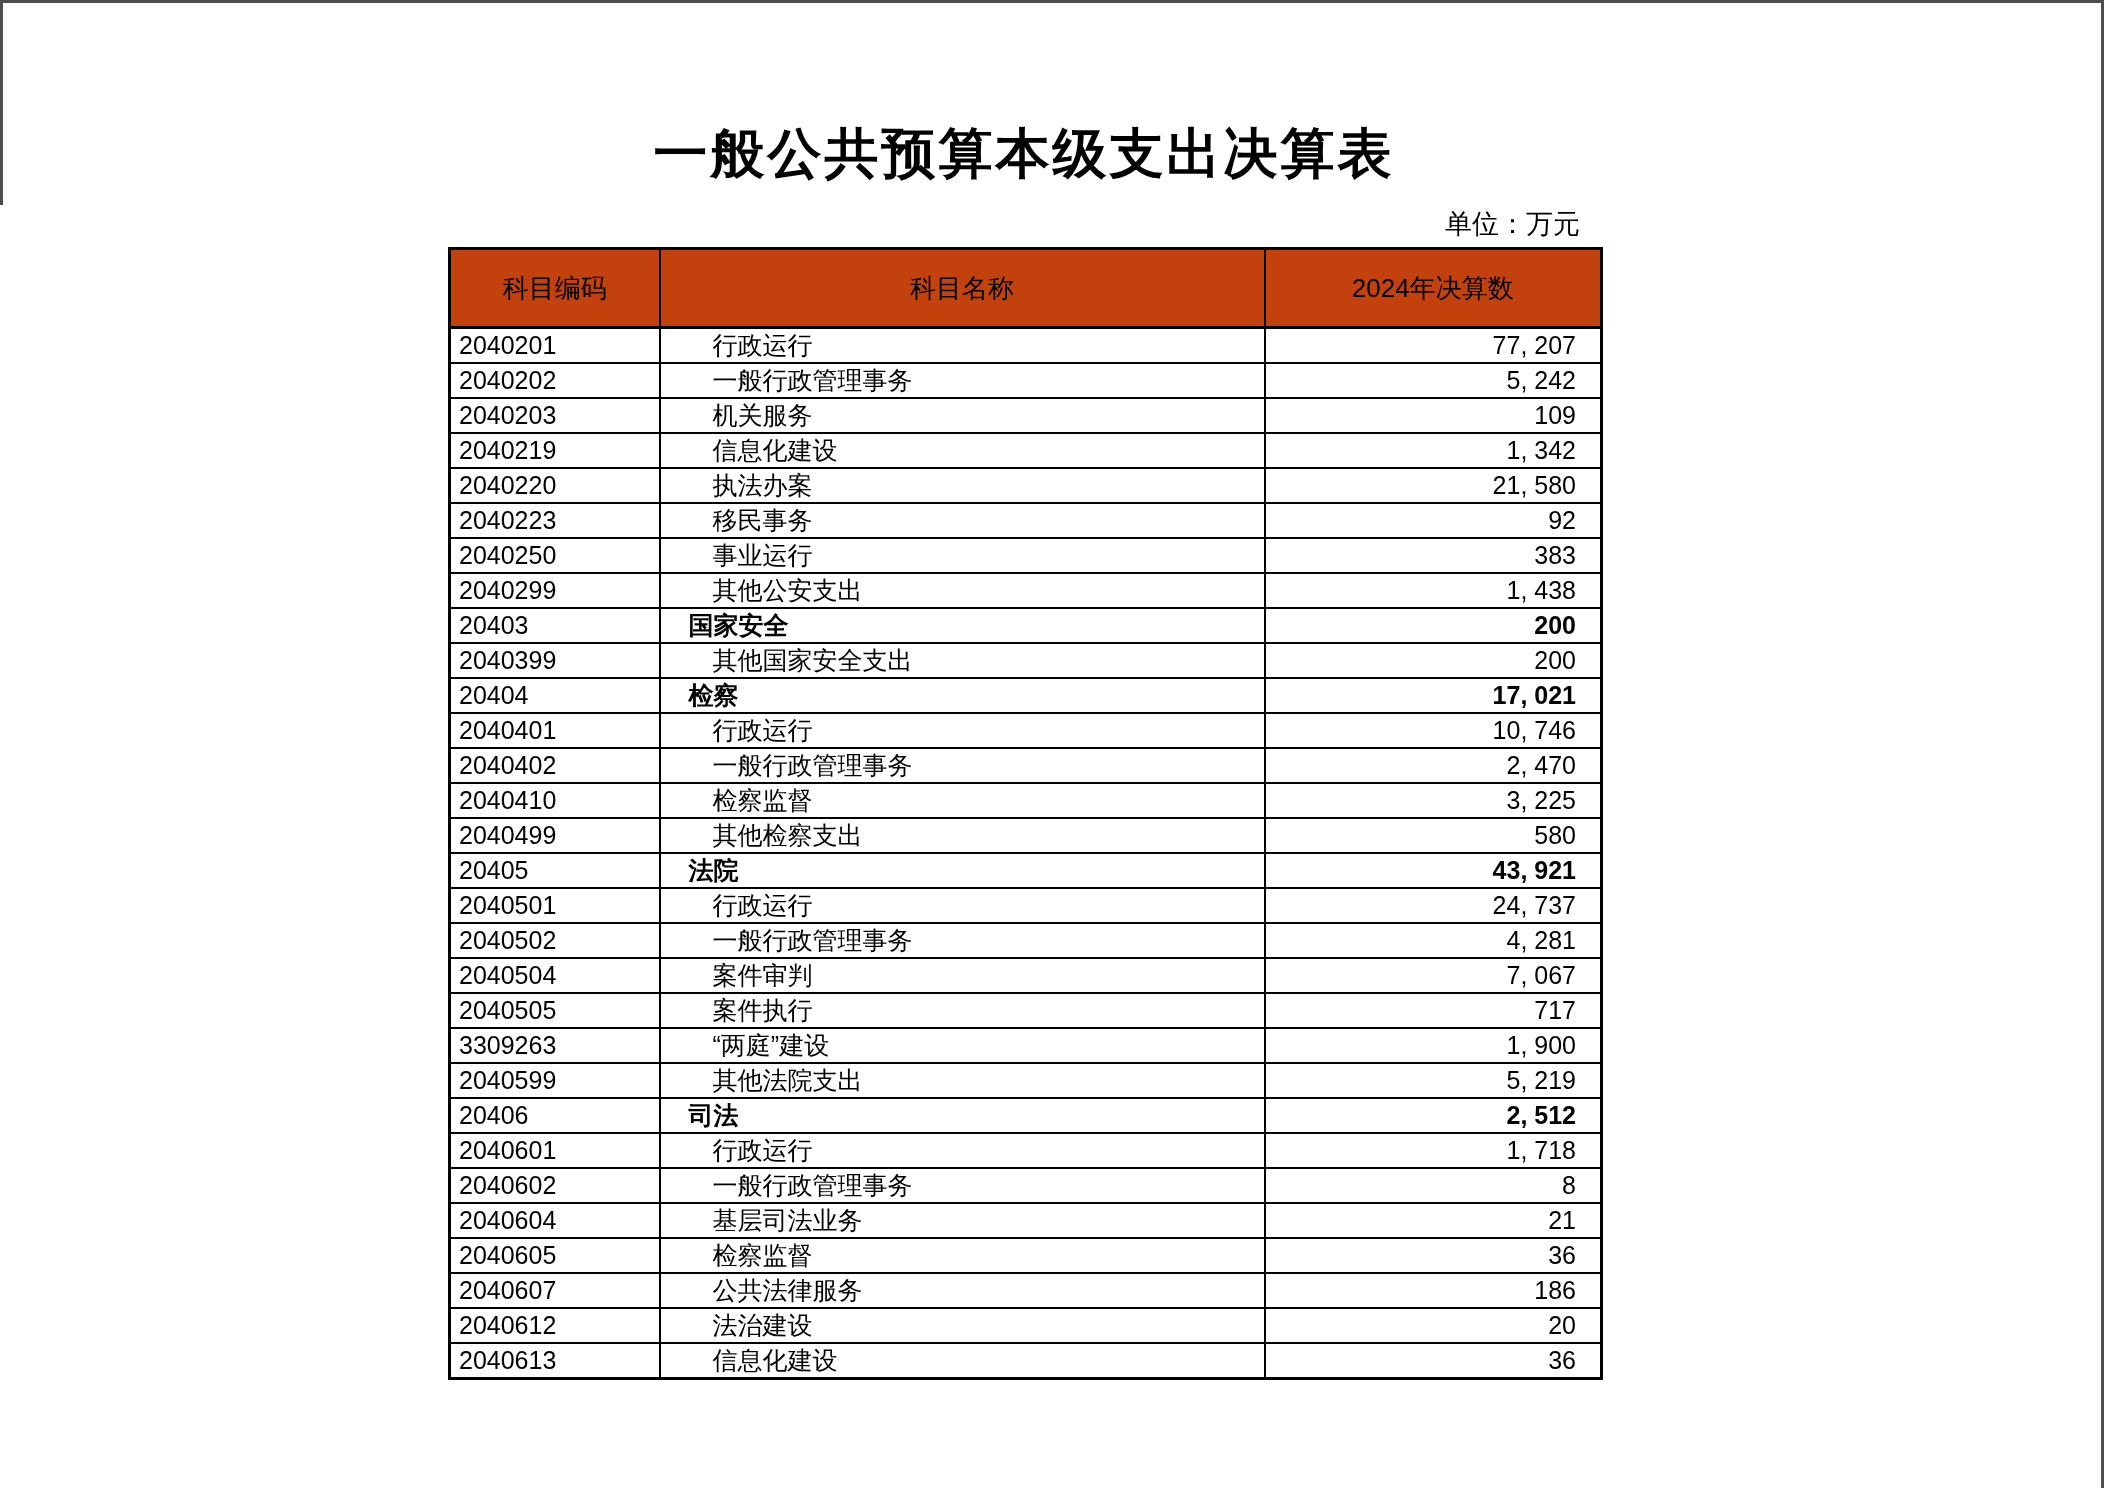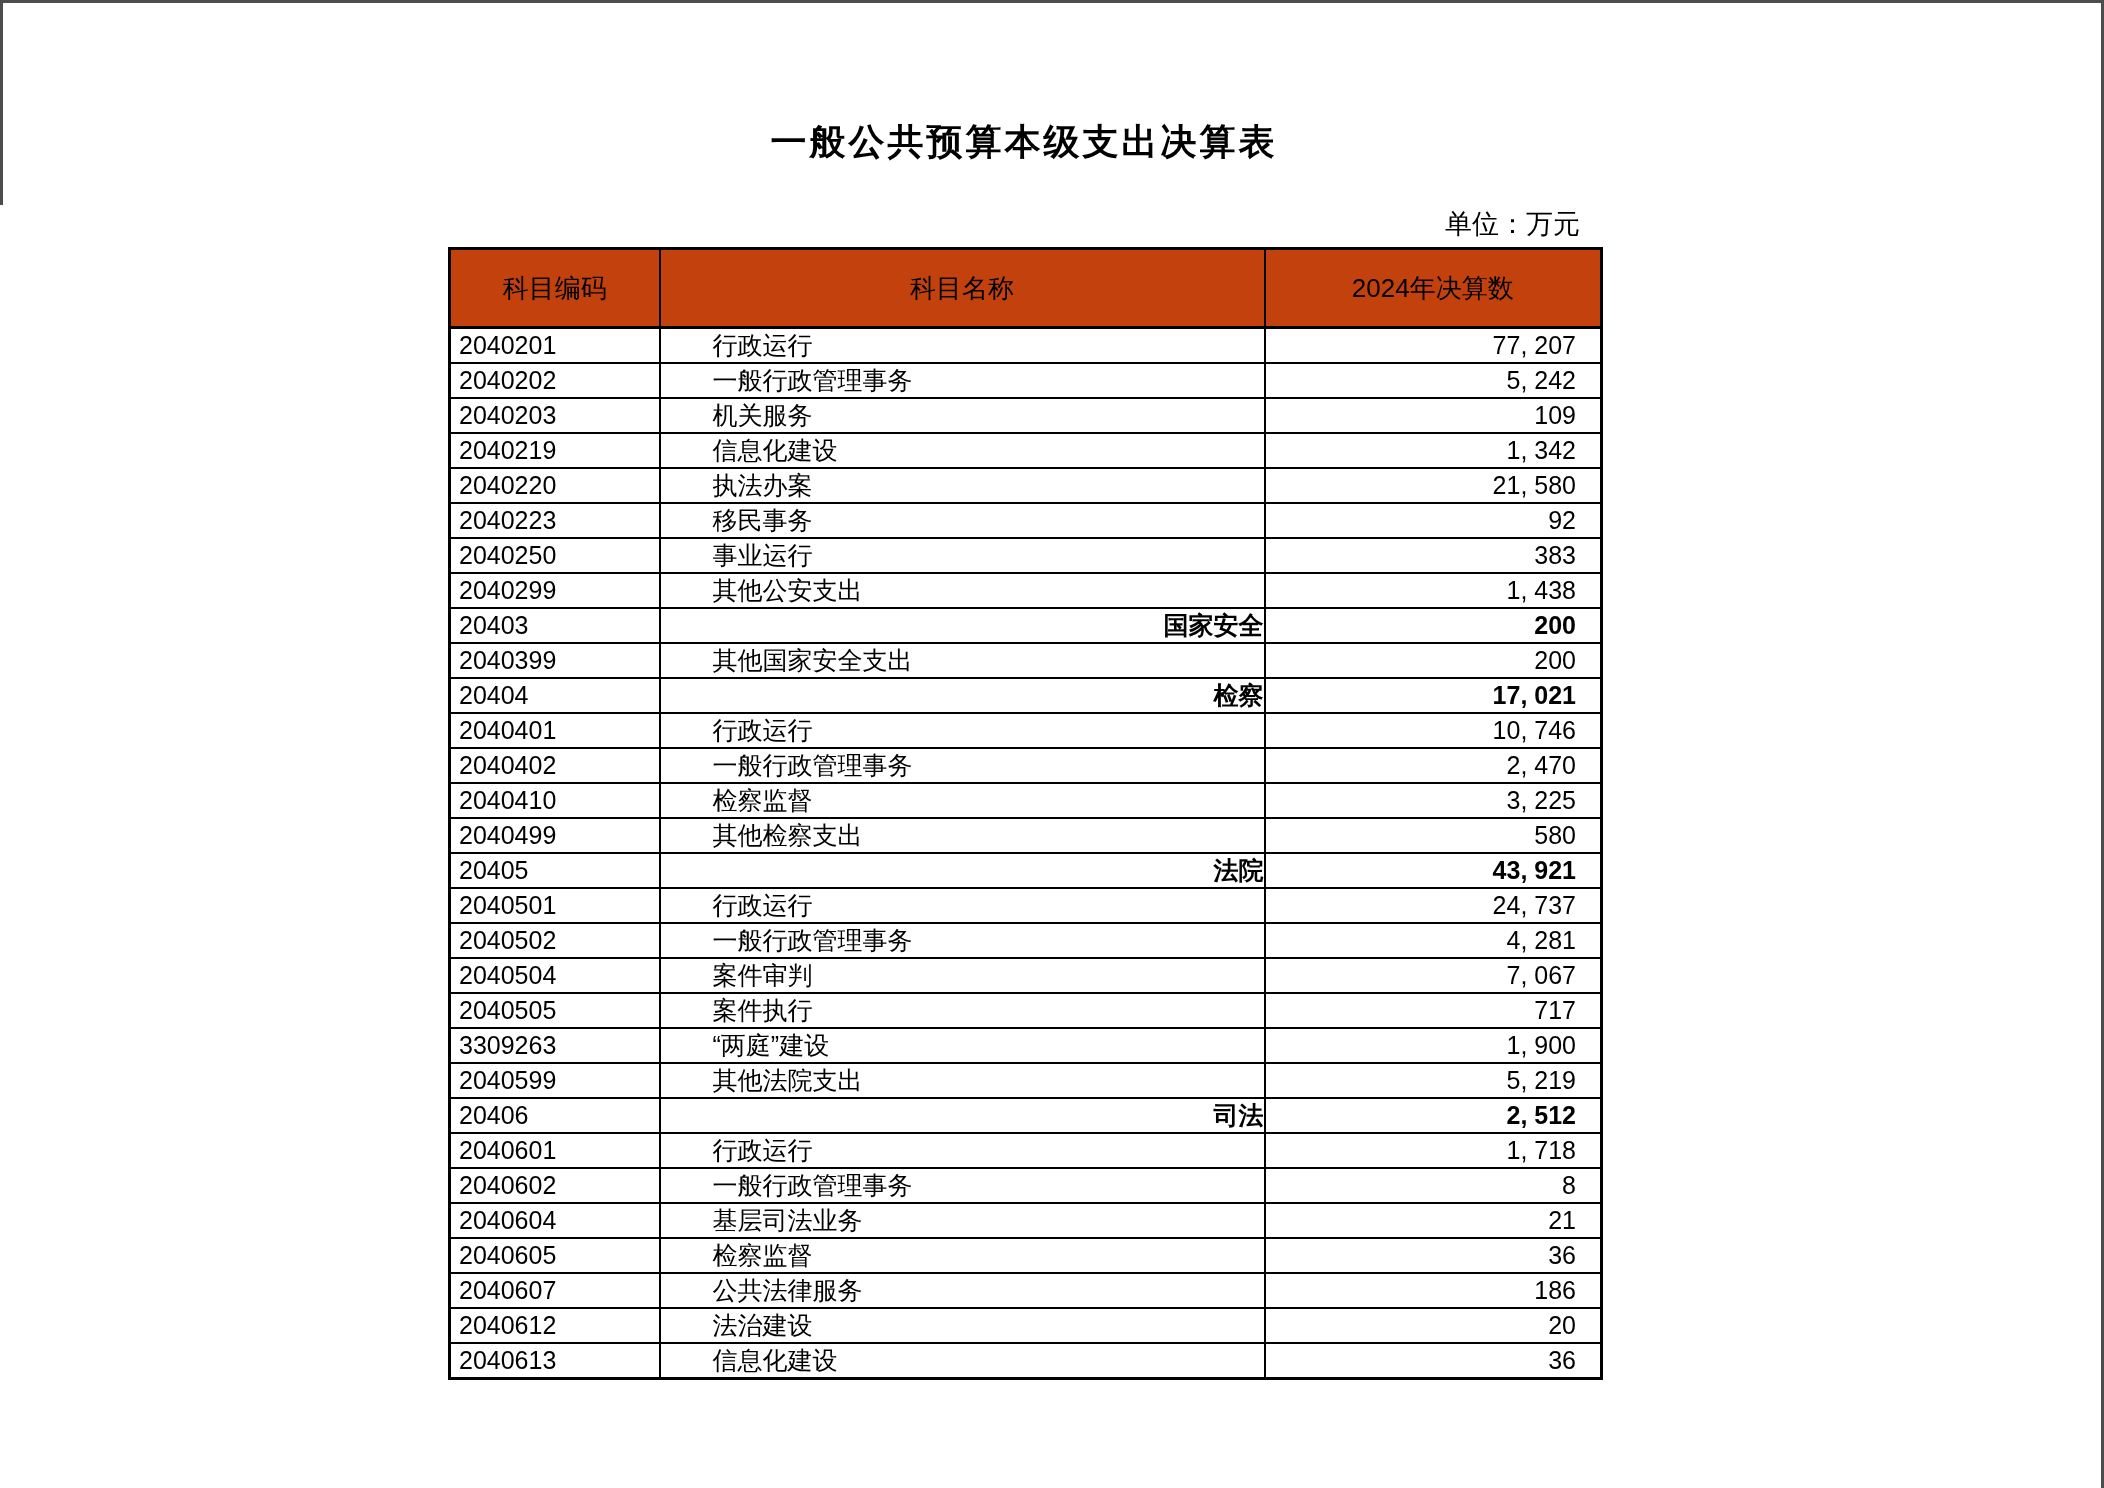--- a/index.html
+++ b/index.html
@@ -19,21 +19,21 @@
   .edge-top   { position:absolute; top:0; left:0; width:2104px; height:3px; background:#4d4d4d; }
   .edge-right { position:absolute; top:0; right:0; width:3px; height:1488px; background:#4d4d4d; }
   .edge-left  { position:absolute; top:0; left:0; width:3px; height:205px; background:#4d4d4d; }
 
   .doc-title {
     position: absolute;
     left: 448px;
     top: 118px;
     width: 1152px;
     text-align: center;
-    font-size: 36px;
+    font-size: 54px;
     font-weight: bold;
     letter-spacing: 3px;
     white-space: nowrap;
   }
   .unit-label {
     position: absolute;
     left: 448px;
     top: 206px;
     width: 1132px; 
     text-align: right;
@@ -69,21 +69,21 @@
     vertical-align: middle;
     border: 2px solid #000;
     padding: 0;
     white-space: nowrap;
     overflow: hidden;
   }
   .budget-table td.code-cell   { padding-left: 8px; text-align: left; }
   .budget-table td.name-cell   { padding-left: 52px; text-align: left; }
   .budget-table td.amount-cell { padding-right: 24px; text-align: right; }
 
-  .budget-table tr.parent-row td.name-cell   { padding-left: 28px; font-weight: bold; text-align: right; }
+  .budget-table tr.parent-row td.name-cell   { padding-left: 28px; font-weight: bold; }
   .budget-table tr.parent-row td.amount-cell { font-weight: bold; }
 </style>
 </head>
 <body>
 
 <div class="edge-top"></div>
 <div class="edge-right"></div>
 <div class="edge-left"></div>
 
 <div class="doc-title">一般公共预算本级支出决算表</div>

